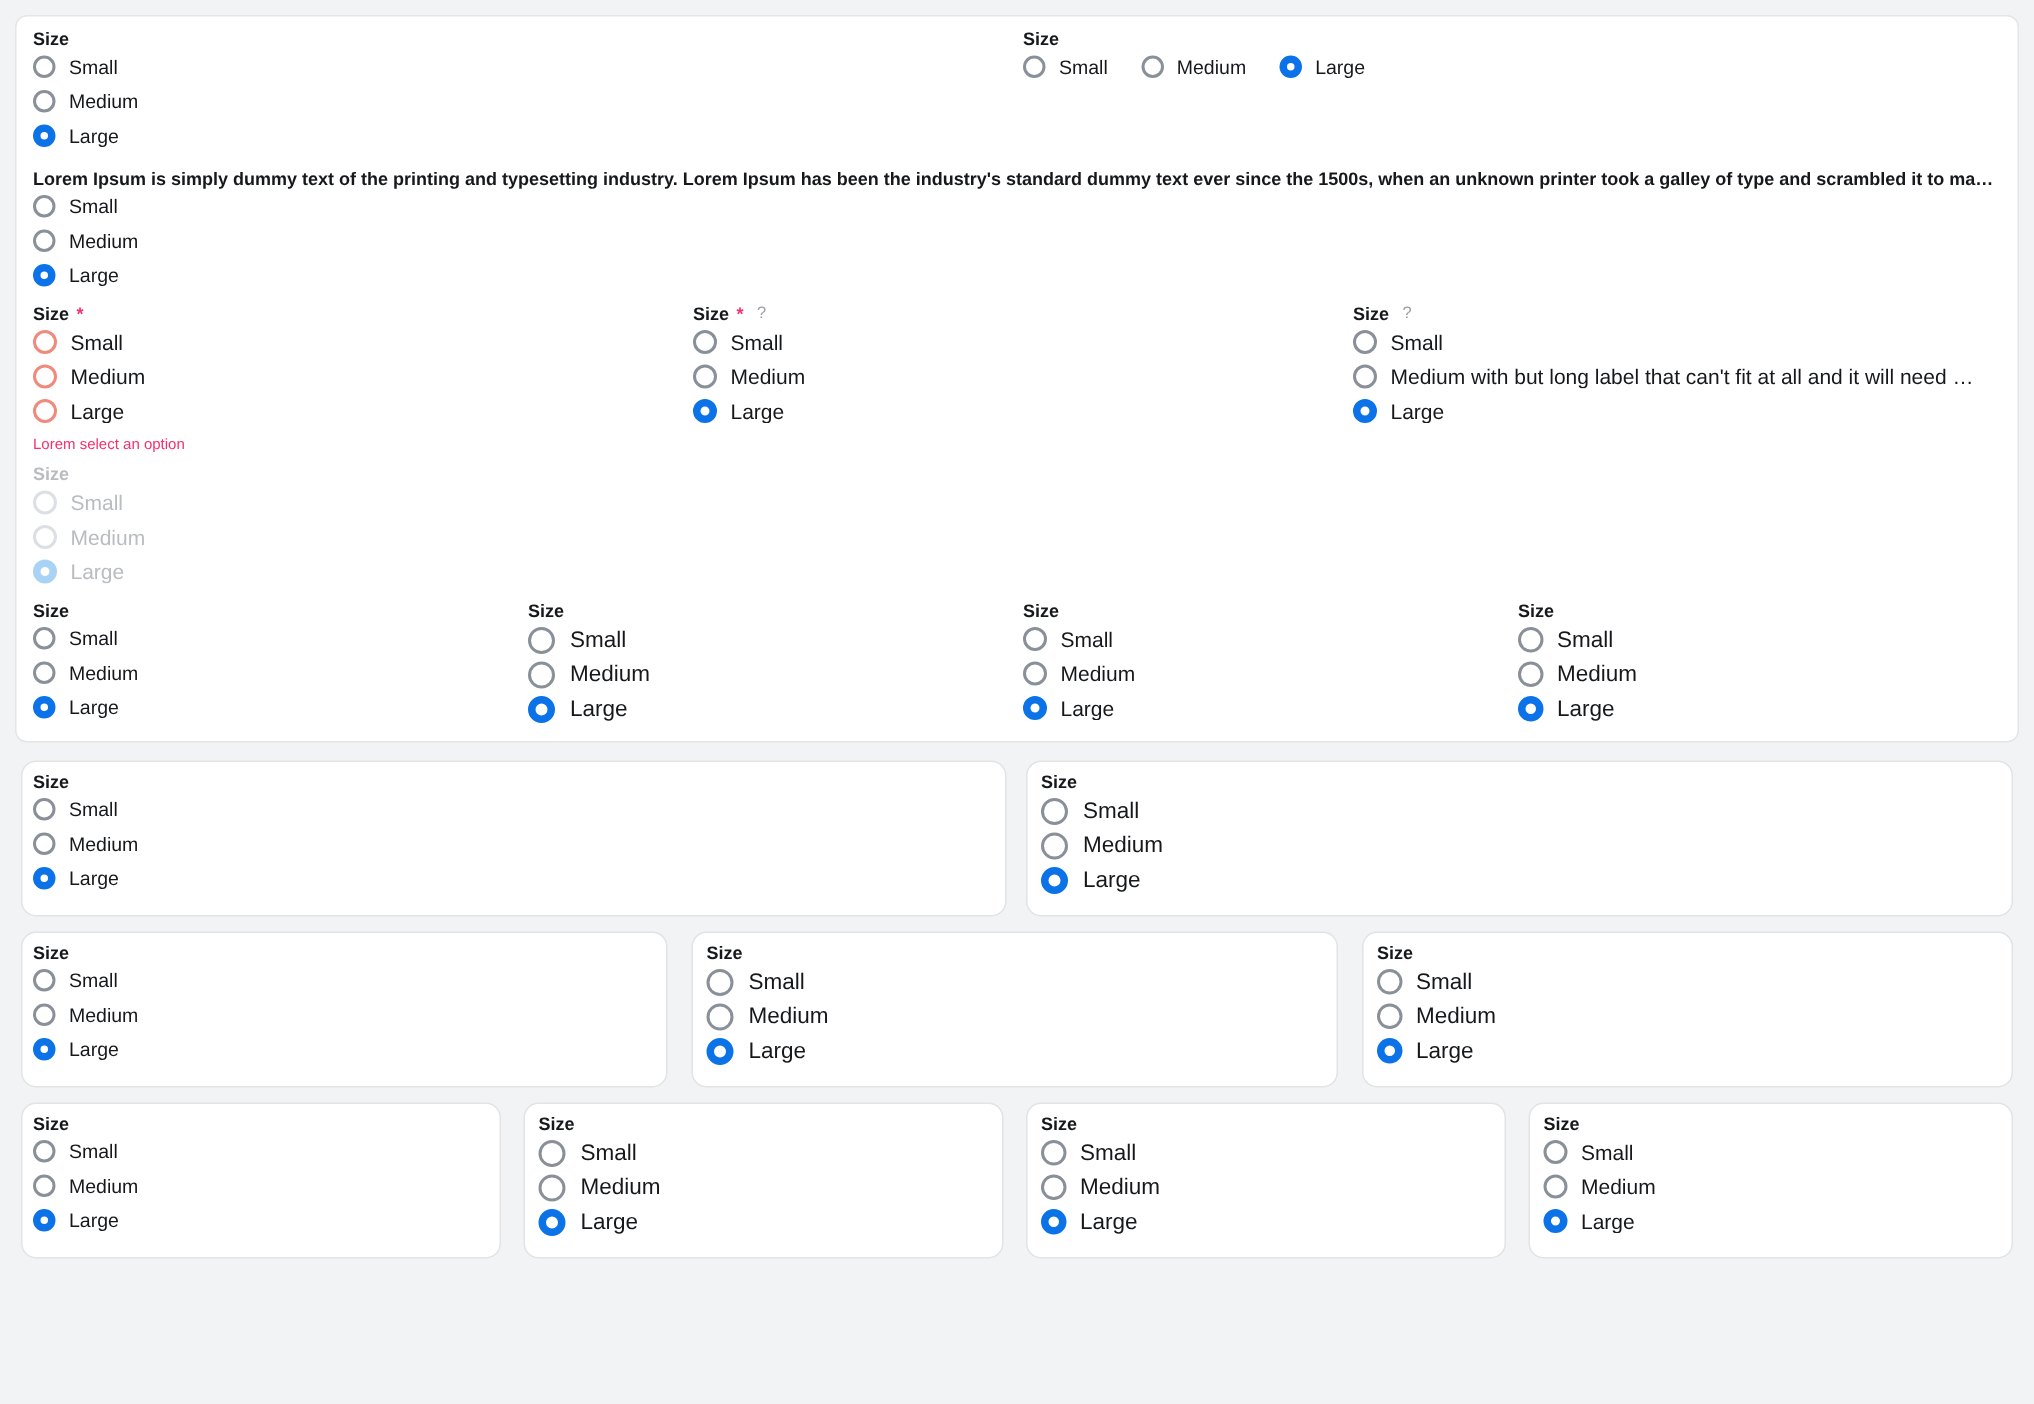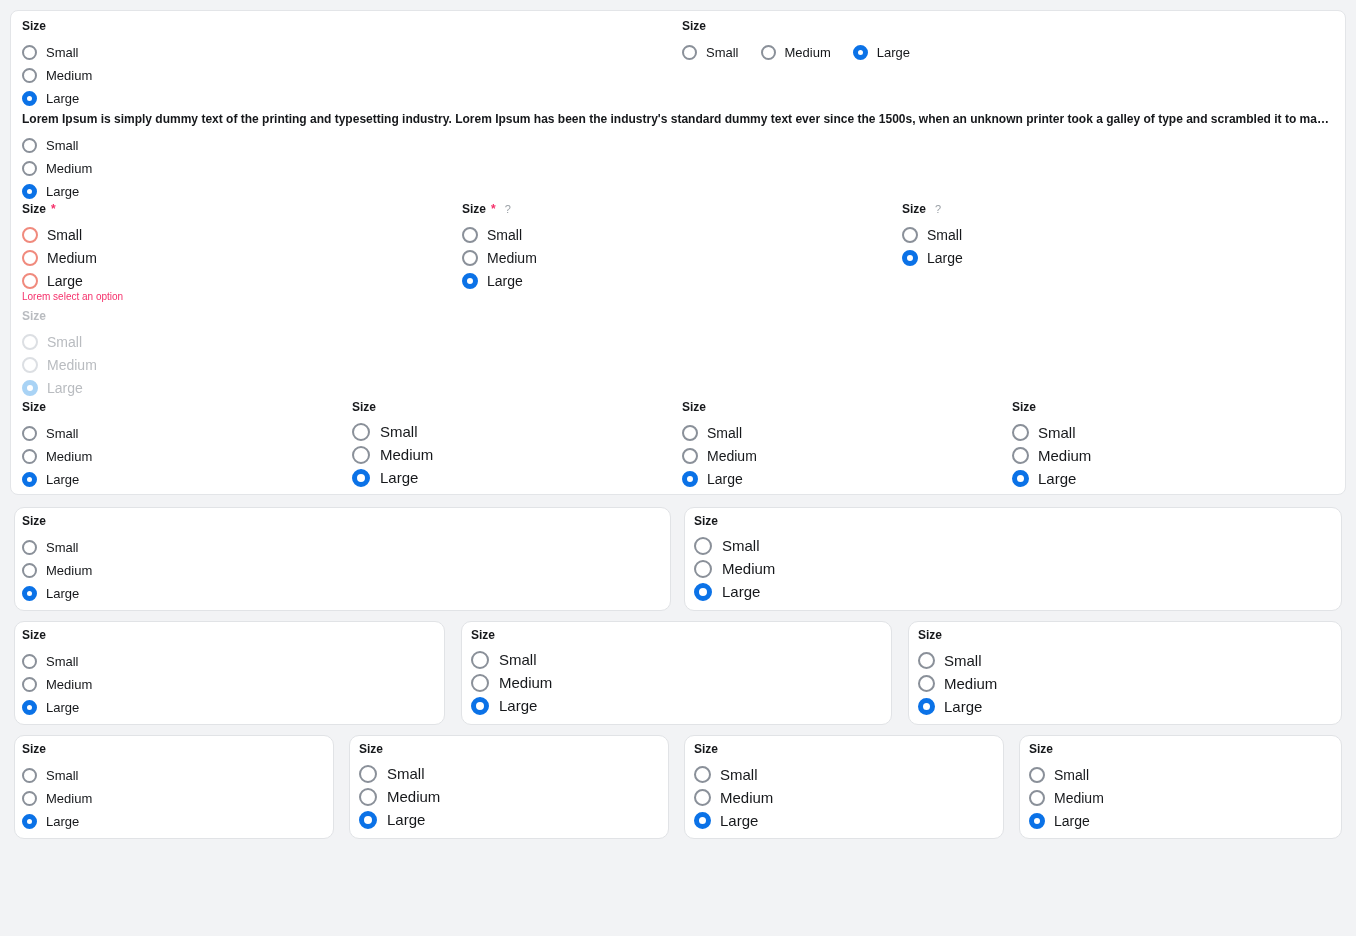--- a/index.html
+++ b/index.html
@@ -69,21 +69,21 @@
     line-height: 12px;
     white-space: nowrap;
   }
 
   
   .options { display: flex; flex-direction: column; }
   .options.inline { flex-direction: row; align-items: center; gap: 22px; }
 
   .opt {
     display: flex;
-    align-items: flex-end;
+    align-items: flex-start;
     cursor: pointer;
     white-space: nowrap;
   }
   .opt .dot {
     box-sizing: border-box;
     border-radius: 50%;
     border: 2px solid #8a9099;
     background: #fff;
     flex: 0 0 auto;
     display: block;
@@ -238,20 +238,24 @@
   <div class="group sz-s" style="left:902px; top:202px; width:436px;">
     <div class="grp-label">
       <span>Size</span>
       <span class="help-icon">?</span>
     </div>
     <div class="options" style="margin-top:4px;">
       <label class="opt">
         <span class="dot"></span>
         <span class="txt">Small</span>
       </label>
+      <label class="opt" style="max-width:436px;">
+        <span class="dot"></span>
+        <span class="txt" style="max-width:404px;">Medium with but long label that can't fit at all and it will need …</span>
+      </label>
       <label class="opt checked">
         <span class="dot"></span>
         <span class="txt">Large</span>
       </label>
     </div>
   </div>
 
   <div class="group sz-s" style="left:22px; top:309px;">
     <div class="grp-label disabled">
       <span>Size</span>

